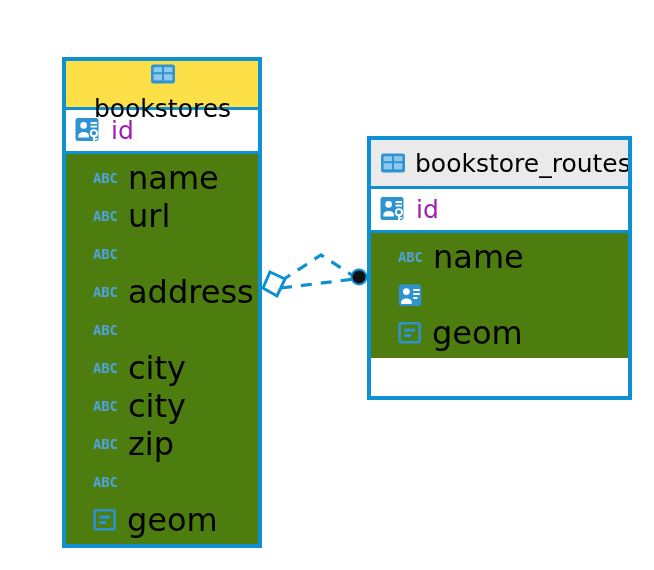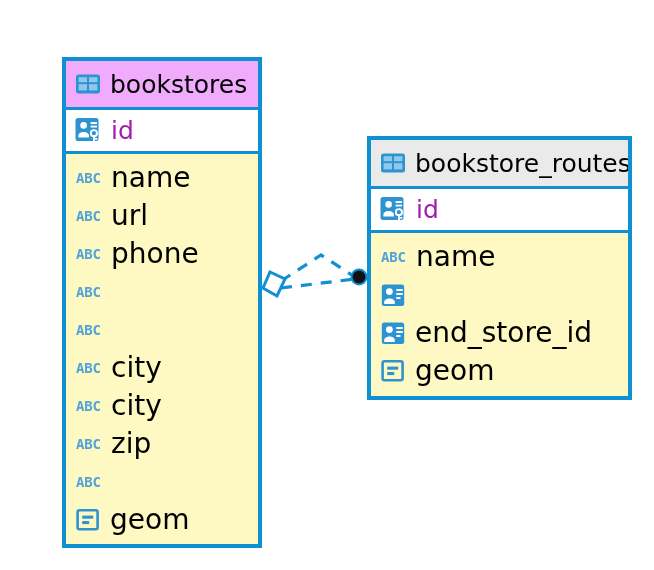--- a/index.html
+++ b/index.html
@@ -33,21 +33,21 @@
   }
 
   .entity-header {
     display: flex;
     align-items: center;
     box-sizing: border-box;
     height: 46px;
     padding: 0 8px 0 9px;
     gap: 9px;
   }
-  .entity-header.orange { background: #f0abfc; }
+  .entity-header.orange { background: #fde047; flex-direction: column; }
   .entity-header.grey   { background: #eaeaea; }
 
   .entity-title {
     font-size: 25px;
     color: #000000;
     line-height: 1;
     letter-spacing: 0px;
     white-space: nowrap;
   }
 
@@ -64,33 +64,33 @@
   }
   .pk-label {
     font-size: 25px;
     font-weight: normal;
     color: #a21caf;
     line-height: 1;
     white-space: nowrap;
   }
 
   .fields {
-    padding: 5px 0 6px 0;
-    background: #fef9c3;
+    padding: 5px 0 6px 17px;
+    background: #4d7c0f;
   }
   .field-row {
     display: flex;
     align-items: center;
     box-sizing: border-box;
     height: 38px;
     padding: 0 8px 0 10px;
     gap: 9px;
   }
   .field-label {
-    font-size: 28px;
+    font-size: 32px;
     color: #000000;
     line-height: 1;
     white-space: nowrap;
   }
 
   
   .icon {
     display: inline-block;
     flex: 0 0 auto;
     line-height: 0;
@@ -178,29 +178,29 @@
         </span>
         <span class="field-label">url</span>
       </div>
 
       <div class="field-row">
         <span class="icon">
           <svg width="26" height="16" viewBox="0 0 26 16">
             <text x="0" y="13" font-family="DejaVu Sans Mono, Liberation Mono, monospace" font-size="14" font-weight="bold" fill="#4fa3d9" letter-spacing="-0.2">ABC</text>
           </svg>
         </span>
-        <span class="field-label">phone</span>
-      </div>
-
-      <div class="field-row">
-        <span class="icon">
-          <svg width="26" height="16" viewBox="0 0 26 16">
-            <text x="0" y="13" font-family="DejaVu Sans Mono, Liberation Mono, monospace" font-size="14" font-weight="bold" fill="#4fa3d9" letter-spacing="-0.2">ABC</text>
-          </svg>
-        </span>
+      </div>
+
+      <div class="field-row">
+        <span class="icon">
+          <svg width="26" height="16" viewBox="0 0 26 16">
+            <text x="0" y="13" font-family="DejaVu Sans Mono, Liberation Mono, monospace" font-size="14" font-weight="bold" fill="#4fa3d9" letter-spacing="-0.2">ABC</text>
+          </svg>
+        </span>
+        <span class="field-label">address</span>
       </div>
 
       <div class="field-row">
         <span class="icon">
           <svg width="26" height="16" viewBox="0 0 26 16">
             <text x="0" y="13" font-family="DejaVu Sans Mono, Liberation Mono, monospace" font-size="14" font-weight="bold" fill="#4fa3d9" letter-spacing="-0.2">ABC</text>
           </svg>
         </span>
       </div>
 
@@ -301,33 +301,20 @@
             <rect x="0.8" y="1.4" width="22.4" height="21.6" rx="2.5" fill="#2e93d1"></rect>
             <circle cx="8.4" cy="8.6" r="3.4" fill="#ffffff"></circle>
             <path d="M 3.2 19.2 C 3.2 14.2 13.8 14.2 13.8 19.2 L 13.8 21.0 L 3.2 21.0 Z" fill="#ffffff"></path>
             <rect x="15.3" y="6.0" width="6.4" height="2.0" fill="#ffffff"></rect>
             <rect x="15.3" y="10.0" width="6.4" height="2.0" fill="#ffffff"></rect>
             <rect x="15.3" y="14.0" width="4.2" height="2.0" fill="#ffffff"></rect>
           </svg>
         </span>
       </div>
 
-      <div class="field-row">
-        <span class="icon">
-          <svg width="25" height="25" viewBox="0 0 25 25">
-            <rect x="0.8" y="1.4" width="22.4" height="21.6" rx="2.5" fill="#2e93d1"></rect>
-            <circle cx="8.4" cy="8.6" r="3.4" fill="#ffffff"></circle>
-            <path d="M 3.2 19.2 C 3.2 14.2 13.8 14.2 13.8 19.2 L 13.8 21.0 L 3.2 21.0 Z" fill="#ffffff"></path>
-            <rect x="15.3" y="6.0" width="6.4" height="2.0" fill="#ffffff"></rect>
-            <rect x="15.3" y="10.0" width="6.4" height="2.0" fill="#ffffff"></rect>
-            <rect x="15.3" y="14.0" width="4.2" height="2.0" fill="#ffffff"></rect>
-          </svg>
-        </span>
-        <span class="field-label">end_store_id</span>
-      </div>
 
       <div class="field-row">
         <span class="icon">
           <svg width="25" height="24" viewBox="0 0 25 24">
             <rect x="1.6" y="2.2" width="20" height="19" rx="2" fill="none" stroke="#2e93d1" stroke-width="2.6"></rect>
             <rect x="6.2" y="7.6" width="11" height="3.1" fill="#2e93d1"></rect>
             <rect x="6.2" y="13.0" width="7" height="3.1" fill="#2e93d1"></rect>
           </svg>
         </span>
         <span class="field-label">geom</span>

